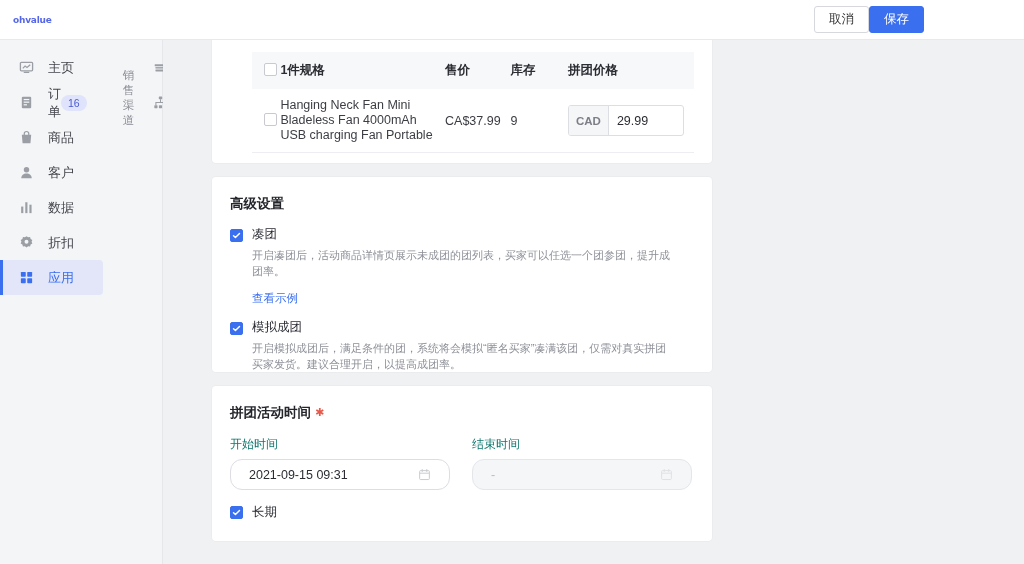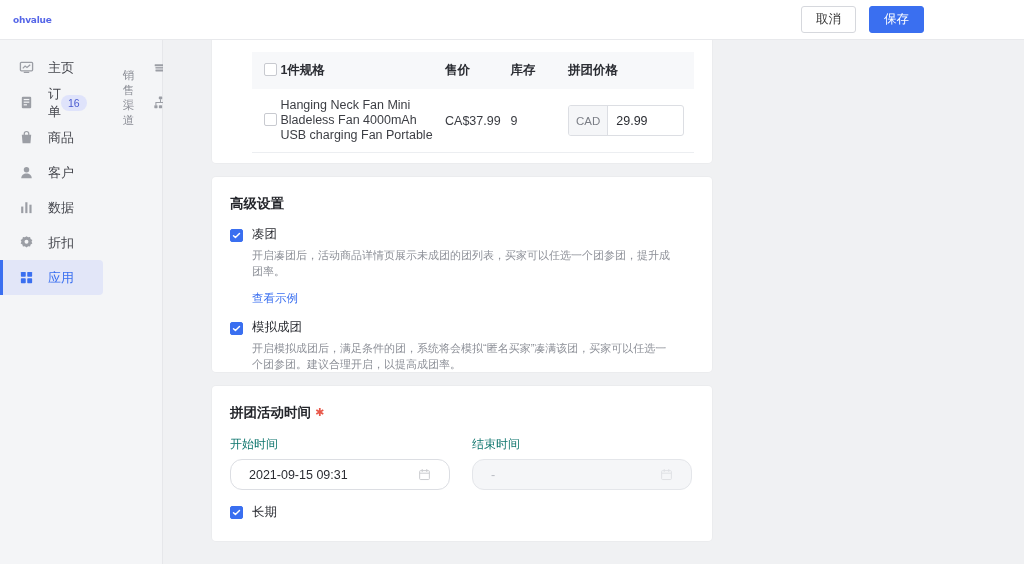--- a/index.html
+++ b/index.html
@@ -25,21 +25,21 @@
   .logo-wrap {
     width: 163px; height: 40px;
     display: flex; align-items: center; padding-left: 13px;
   }
   .logo-text {
     font-size: 9px; font-weight: 700; color: #5566e8;
     letter-spacing: -0.2px; font-family: "DejaVu Sans", sans-serif;
     transform: scaleY(1.05);
   }
   .topbar-spacer { flex: 1; }
-  .topbar-actions { display: flex; align-items: center; gap: 13px; padding-right: 100px; }
+  .topbar-actions { display: flex; align-items: center; gap: 0; padding-right: 100px; }
 
   .btn {
     font-size: 12.5px; border-radius: 3px; cursor: pointer;
     padding: 0 14px; height: 27px; line-height: 25px;
     font-family: "Liberation Sans", sans-serif;
   }
   .btn-default {
     background: #fff; border: 1px solid #d6d8dd; color: #333;
   }
   .btn-primary {
@@ -142,20 +142,21 @@
 
   .price-input-group {
     display: inline-flex; align-items: stretch; border: 1px solid #dcdee3;
     border-radius: 3px; overflow: hidden; height: 31px; width: 116px;
     background: #fff;
   }
   .price-prefix {
     background: #f5f6f8; border-right: 1px solid #dcdee3;
     font-size: 11.5px; color: #7b7e86; display: flex; align-items: center;
     padding: 0 7px;
+    font-weight: bold;
   }
   .price-val {
     flex: 1; display: flex; align-items: center; padding-left: 8px;
     font-size: 12.5px; color: #2b2d33;
   }
 
   
   .chk-row { display: flex; align-items: flex-start; margin-bottom: 4px; }
   .chk-on {
     width: 13px; height: 13px; background: #3a6ff0; border: 1px solid #3a6ff0;
@@ -407,21 +408,21 @@
 
           <div class="chk-block">
             <div class="chk-row">
               <span class="chk-on">
                 <svg width="9" height="9" viewBox="0 0 12 12">
                     <path d="M2 6.2l2.6 2.6L10 3.2" fill="none" stroke="#fff" stroke-width="1.9" stroke-linecap="round" stroke-linejoin="round"></path>
                   </svg>
               </span>
               <div class="chk-main">
                 <div class="chk-title">模拟成团</div>
-                <div class="chk-desc">开启模拟成团后，满足条件的团，系统将会模拟“匿名买家”凑满该团，买家可以任选一个团参团。建议合理开启，以提高成团率。</div>
+                <div class="chk-desc">开启模拟成团后，满足条件的团，系统将会模拟“匿名买家”凑满该团，仅需对真实拼团买家发货。建议合理开启，以提高成团率。</div>
               </div>
             </div>
           </div>
         </div>
 
         <div class="card card-time">
           <div class="card-sec-title">
             <span>拼团活动时间</span><span class="req-star">✱</span>
           </div>
 

